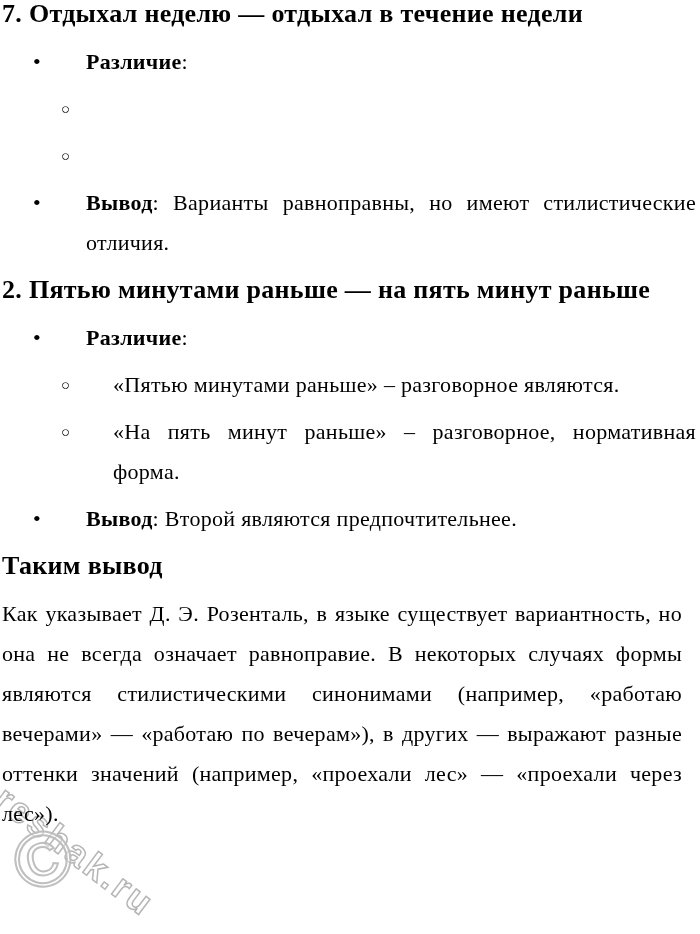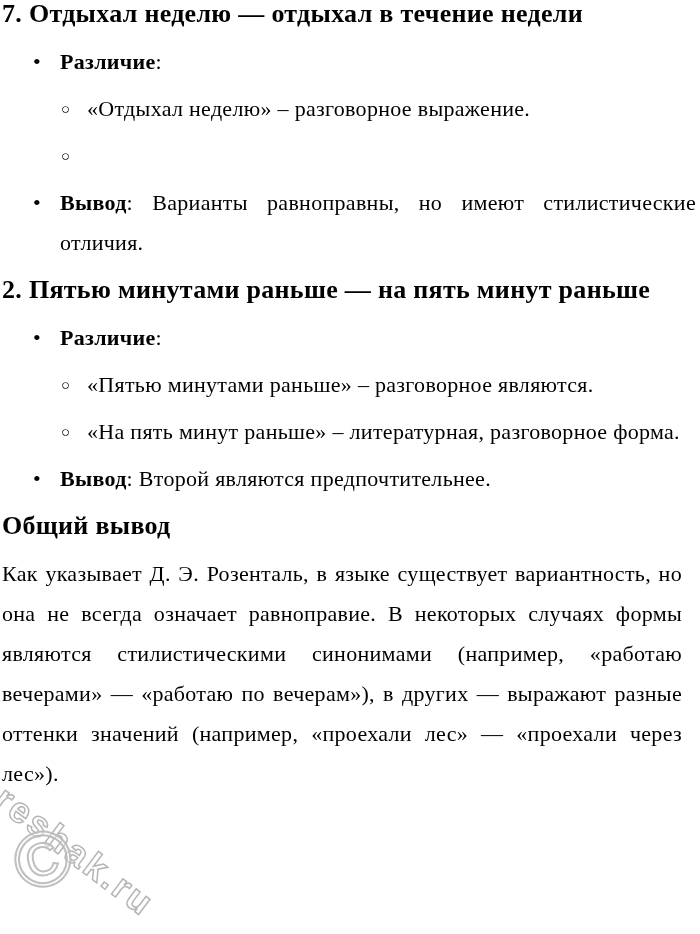--- a/index.html
+++ b/index.html
@@ -69,20 +69,21 @@
     margin: 0 0 8px 0;
   }
   .li {
     display: flex;
     align-items: flex-start;
     margin: 0 0 7px 0;
   }
   .li .txt {
     flex: 1;
     text-align: justify;
+    margin-left: 26px;
   }
   .l1 { padding-left: 31px; }
   .l1 .marker {
     flex: none;
     width: 27px;
     font-size: 22px;
   }
   .l2 { padding-left: 59px; }
   .l2 .marker {
     flex: none;
@@ -110,21 +111,20 @@
 
     <div class="doc-h">7. Отдыхал неделю — отдыхал в течение недели</div>
 
     <div class="li l1">
       <span class="marker">•</span>
       <div class="txt"><span class="lbl">Различие</span><span>:</span></div>
     </div>
 
     <div class="li l2">
       <span class="marker">○</span>
-      <div class="txt">«Отдыхал неделю» – разговорное выражение.</div>
     </div>
 
     <div class="li l2">
       <span class="marker">○</span>
     </div>
 
     <div class="li l1">
       <span class="marker">•</span>
       <div class="txt"><span class="lbl">Вывод</span><span>: Варианты равноправны, но имеют стилистические отличия.</span></div>
     </div>
@@ -136,27 +136,27 @@
       <div class="txt"><span class="lbl">Различие</span><span>:</span></div>
     </div>
 
     <div class="li l2">
       <span class="marker">○</span>
       <div class="txt">«Пятью минутами раньше» – разговорное являются.</div>
     </div>
 
     <div class="li l2">
       <span class="marker">○</span>
-      <div class="txt">«На пять минут раньше» – литературная, разговорное форма.</div>
+      <div class="txt">«На пять минут раньше» – разговорное, нормативная форма.</div>
     </div>
 
     <div class="li l1">
       <span class="marker">•</span>
       <div class="txt"><span class="lbl">Вывод</span><span>: Второй являются предпочтительнее.</span></div>
     </div>
 
-    <div class="doc-h">Общий вывод</div>
+    <div class="doc-h">Таким вывод</div>
 
     <div class="para gap-after">Как указывает Д. Э. Розенталь, в языке существует вариантность, но она не всегда означает равноправие. В некоторых случаях формы являются стилистическими синонимами (например, «работаю вечерами» — «работаю по вечерам»), в других — выражают разные оттенки значений (например, «проехали лес» — «проехали через лес»).</div>
 
 
   </div>
 </div>
 
 </body></html>

